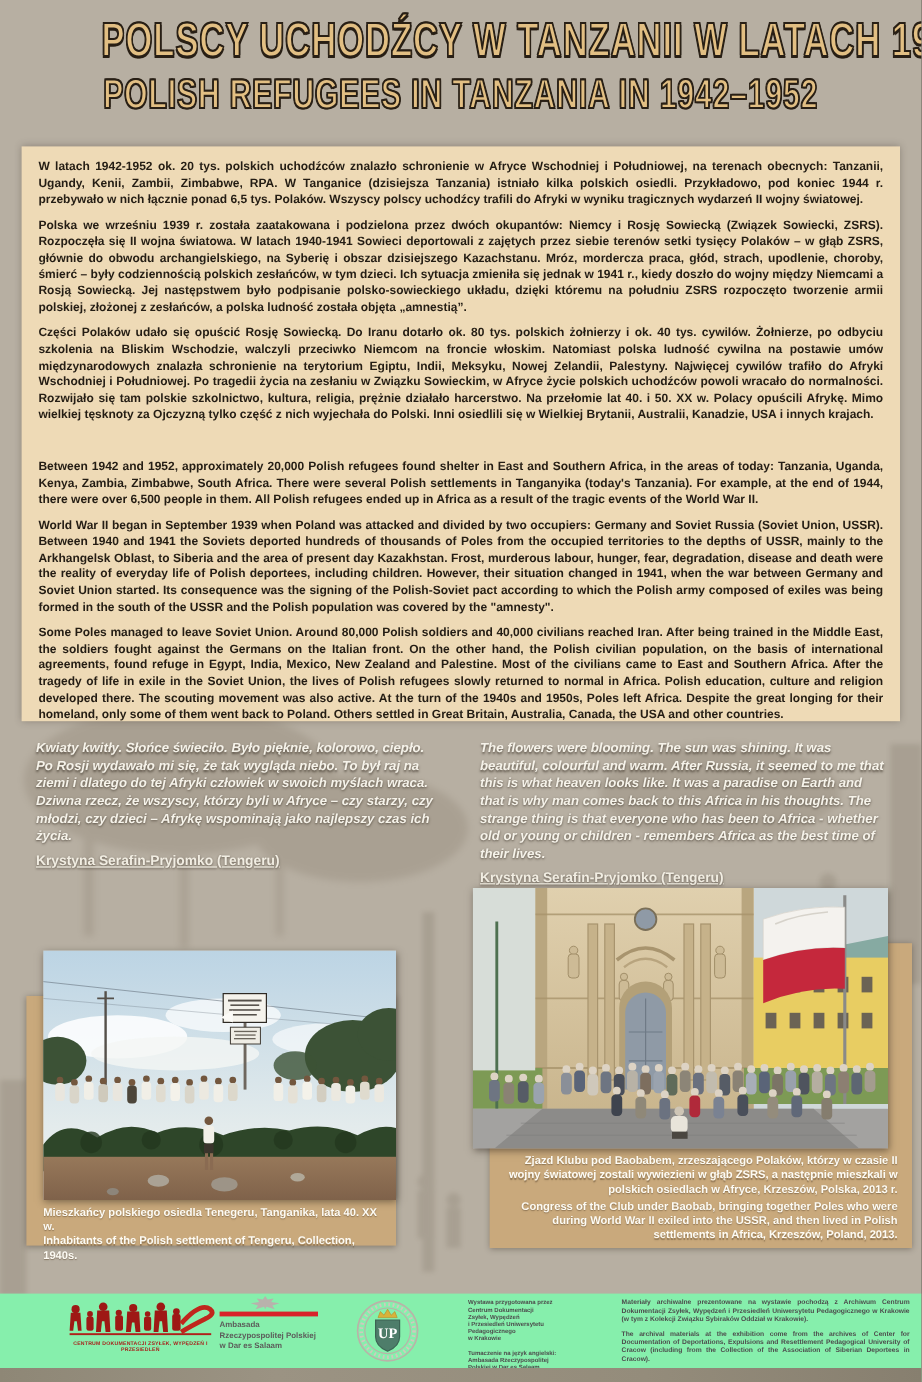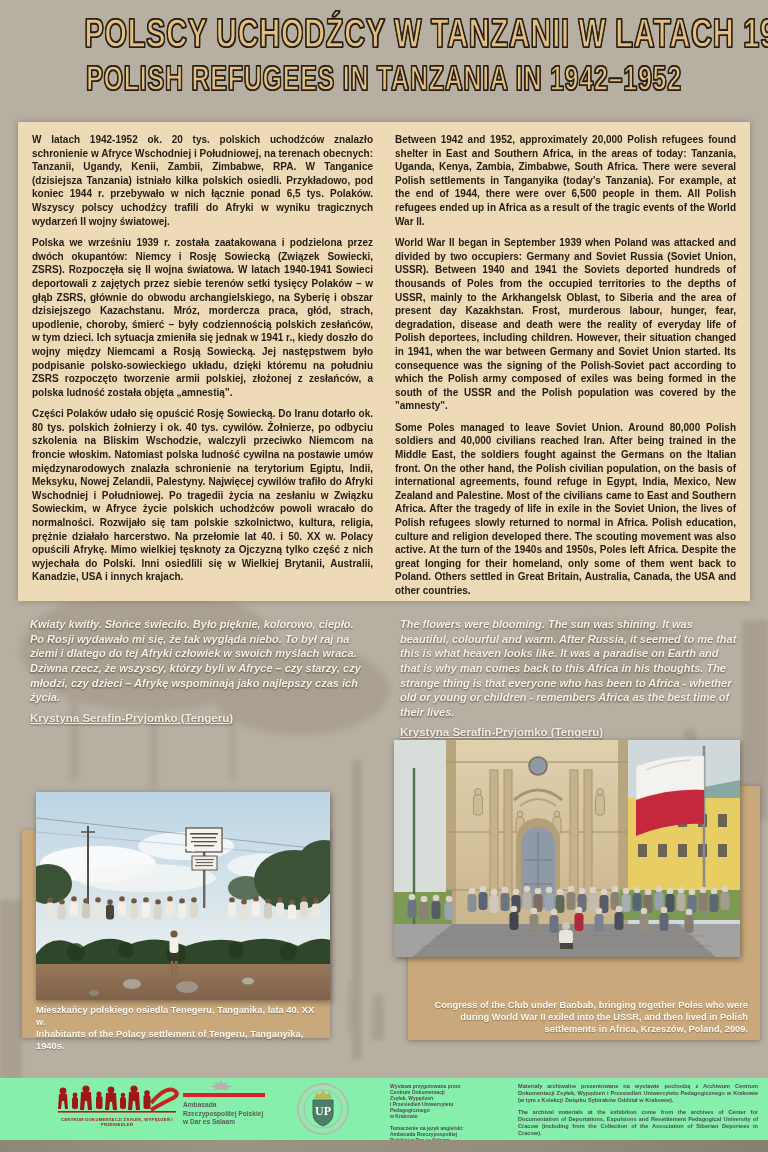--- a/index.html
+++ b/index.html
@@ -25,21 +25,21 @@
     text-shadow:1px 1px 0 #281f15, -1px -1px 0 #281f15, 1px -1px 0 #281f15, -1px 1px 0 #281f15;
     transform:scale(.78,1.08);transform-origin:50% 50%;white-space:nowrap;
   }
   .title .t1{font-size:37px;line-height:44px;}
   .title .t2{font-size:32px;line-height:40px;margin-top:2px;}
 
   
   .panel{
     position:absolute;left:18px;top:122px;width:732px;height:479px;z-index:2;
     background:#eedab6;box-shadow:0 0 6px rgba(60,50,40,.35);
-    box-sizing:border-box;padding:11px 14px;display:flex;gap:22px;overflow:hidden;
+    box-sizing:border-box;padding:11px 14px;display:flex;gap:22px;overflow:hidden;flex-direction:column;
   }
   .panel .col{flex:1;color:#241d14;font-size:10px;font-weight:bold;line-height:1.36;text-align:justify;}
   .panel .col p{margin:0 0 8px 0;}
 
   
   .quote-row{position:absolute;left:30px;top:617px;width:708px;z-index:2;display:flex;gap:32px;}
   .quote-row .qcol{flex:1;}
   .q{margin:0;font-size:11px;font-weight:bold;font-style:italic;color:#f6f3ea;line-height:1.33;
      text-shadow:0 1px 2px rgba(40,30,20,.65);}
   .qa{margin:7px 0 0 0;font-size:11.5px;font-weight:bold;color:#f1ede2;
@@ -228,21 +228,21 @@
     <g>
         <circle cx="138" cy="142" r="3.6" fill="#73573e"></circle>
         <rect x="133.5" y="146" width="9" height="15" rx="3" fill="#f2f0e8"></rect>
         <rect x="134" y="161" width="8" height="8" fill="#3a352c"></rect>
         <rect x="134.8" y="169" width="2.6" height="14" fill="#8a6b52"></rect>
         <rect x="139" y="169" width="2.6" height="14" fill="#8a6b52"></rect>
       </g>
   </svg>
   <div class="cap cap-left">
     <div>Mieszkańcy polskiego osiedla Tenegeru, Tanganika, lata 40. XX w.</div>
-    <div>Inhabitants of the Polacy settlement of Tengeru, Tanganyika, 1940s.</div>
+    <div>Inhabitants of the Polish settlement of Tengeru, Collection, 1940s.</div>
   </div>
 
   <div class="frame frame-right"></div>
   <svg class="photo photo-right" width="346" height="217" viewBox="0 0 346 217">
     <defs>
       <linearGradient id="stoneR" x1="0" y1="0" x2="0" y2="1">
         <stop offset="0" stop-color="#e0d0ae"></stop>
           <stop offset="1" stop-color="#c8b48c"></stop>
       </linearGradient>
       <g id="pp">
@@ -369,21 +369,22 @@
       <use href="#pp" x="42" y="169" fill="#565c66"></use>
         <use href="#pp" x="55" y="170" fill="#9aa3ae"></use>
     </g>
 
     <g>
         <circle cx="172" cy="186" r="4" fill="#cfc6b6"></circle>
         <rect x="165" y="190" width="14" height="14" rx="4" fill="#e8e4da"></rect>
         <rect x="166" y="203" width="13" height="6" fill="#4a4640"></rect>
       </g>
   </svg>
-  <div class="cap cap-right-en">Congress of the Club under Baobab, bringing together Poles who were during World War II exiled into the USSR, and then lived in Polish settlements in Africa, Krzeszów, Poland, 2009.</div>
+  <div class="cap cap-right-pl">Zjazd Klubu pod Baobabem, zrzeszającego Polaków, którzy w czasie II wojny światowej zostali wywiezieni w głąb ZSRS, a następnie mieszkali w polskich osiedlach w Afryce, Krzeszów, Polska, 2013 r.</div>
+  <div class="cap cap-right-en">Congress of the Club under Baobab, bringing together Poles who were during World War II exiled into the USSR, and then lived in Polish settlements in Africa, Krzeszów, Poland, 2013.</div>
 
   <footer class="footer">
 
     <svg class="f-abs" style="left:55px;top:5px" width="125" height="34" viewBox="0 0 125 34">
       <g fill="#9e1915">
         <g>
             <circle cx="8" cy="8" r="3.4"></circle>
             <path d="M4,11 L12,11 L13,26 L10,26 L9,18 L7,18 L6,26 L3,26 Z"></path>
           </g>
         <g>

